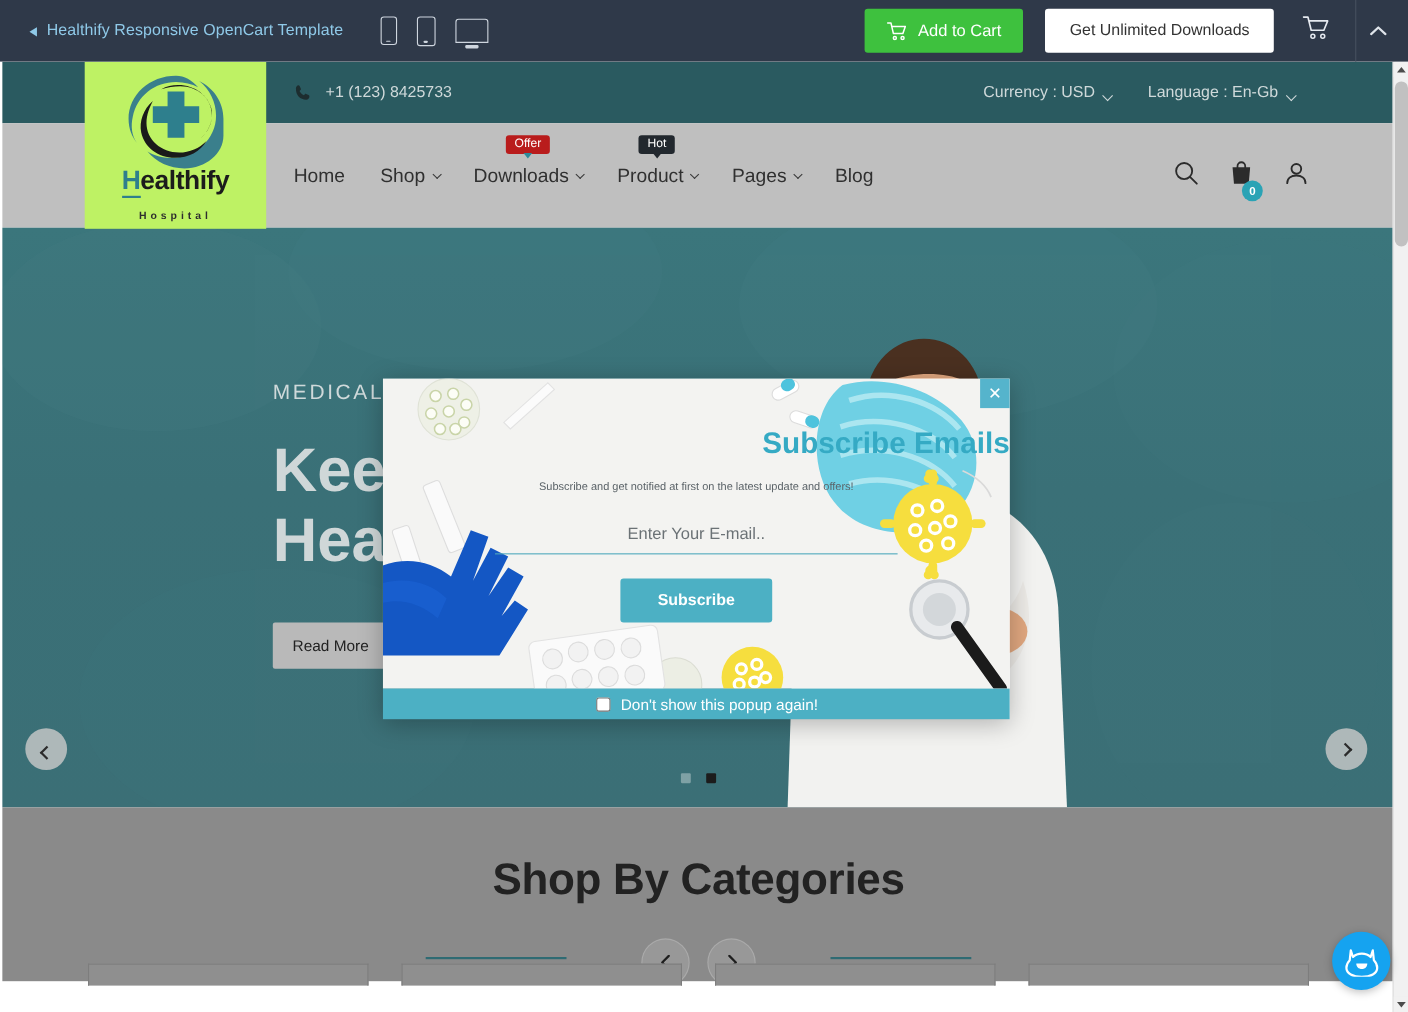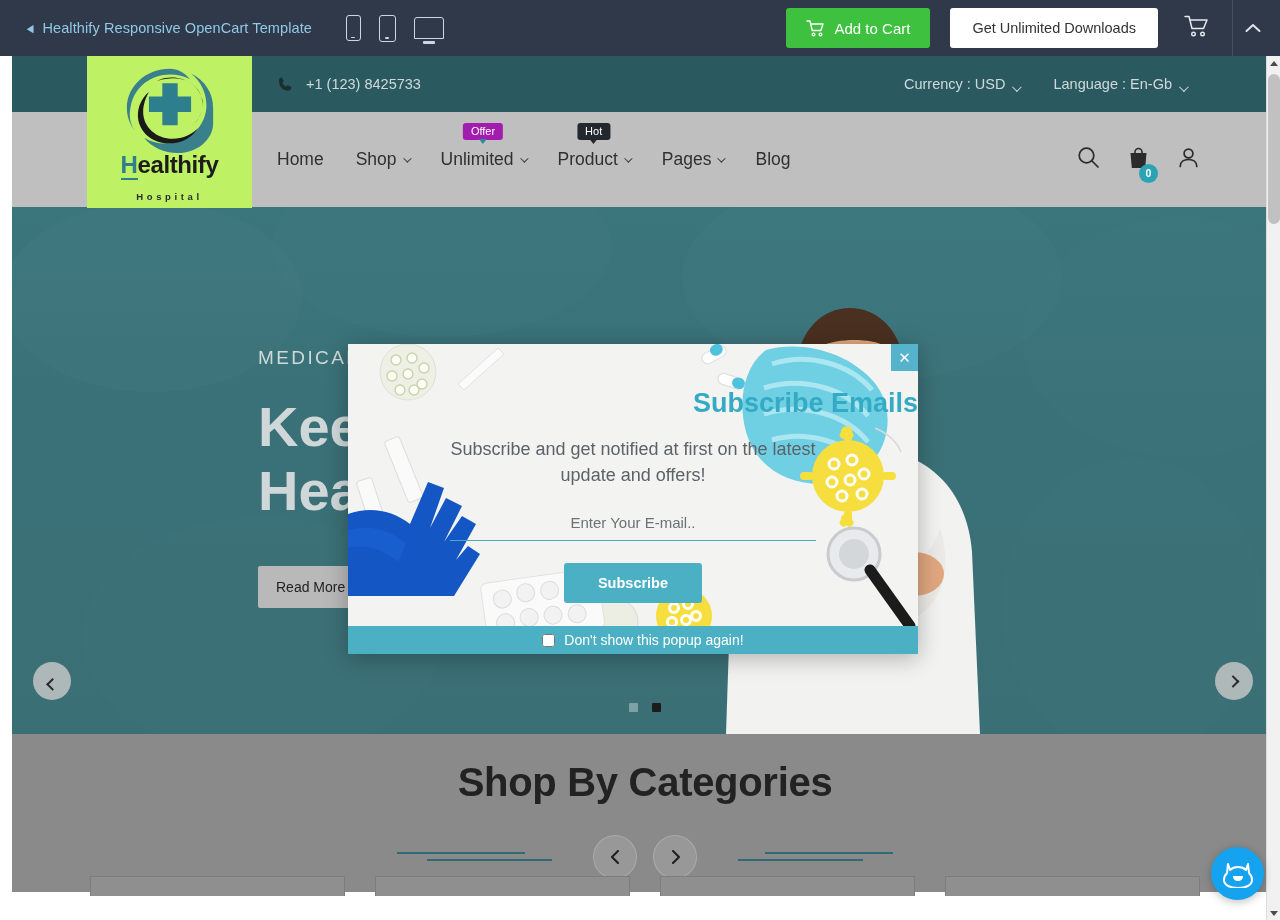--- a/index.html
+++ b/index.html
@@ -46,21 +46,21 @@
   }
   .pb-cart-icon { margin-left: 26px; color: #e6eaf0; }
   .pb-collapse {
     margin-left: 22px; margin-right: 8px; width: 40px; height: 56px;
     border-left: 1px solid #46505f; display: flex; align-items: center;
     justify-content: center; color: #dfe4ea; cursor: pointer;
   }
 
   
   .site {
-    position: absolute; top: 56px; left: 12px; width: 1266px; height: 864px;
+    position: absolute; top: 56px; left: 2px; width: 1266px; height: 864px;
     overflow: hidden; background: #fff;
   }
 
   
   .topbar {
     position: relative; height: 56px; background: #2a5a60;
     display: flex; align-items: center; color: #cfd9da; font-size: 14.5px;
   }
   .topbar .phone { display: flex; align-items: center; gap: 12px; margin-left: 265px; }
   .topbar .phone svg { flex: none; }
@@ -93,21 +93,21 @@
   .badge {
     position: absolute; top: -26px; left: 50%; transform: translateX(-50%);
     font-size: 11px; color: #fff; padding: 2px 8px 3px; border-radius: 3px;
     line-height: 1.1; white-space: nowrap;
   }
   .badge:after {
     content:''; position:absolute; bottom:-4px; left:50%; margin-left:-4px;
     border-left:4px solid transparent; border-right:4px solid transparent;
     border-top:5px solid currentColor;
   }
-  .badge.offer { background: #a21caf; } .badge.offer:after { color:#2e8a9a; }
+  .badge.offer { background: #b91c1c; } .badge.offer:after { color:#2e8a9a; }
   .badge.hot { background: #22282e; } .badge.hot:after { color:#22282e; }
 
   .header-icons { margin-left: auto; display: flex; align-items: center; gap: 28px; margin-right: 78px; }
   .hicon { position: relative; cursor: pointer; color: #2b2b2b; }
   .cart-count {
     position: absolute; right: -9px; bottom: -9px; width: 19px; height: 19px;
     border-radius: 50%; background: #2aa3b5; color: #fff; font-size: 10.5px;
     display: flex; align-items: center; justify-content: center; font-weight: bold;
   }
 
@@ -135,21 +135,21 @@
   }
   .nav-arrow.prev { left: 21px; } .nav-arrow.next { right: 25px; }
   .arr { width: 9px; height: 9px; border-top: 2px solid #2b2b2b; border-right: 2px solid #2b2b2b; }
   .arr.l { transform: rotate(-135deg) translate(-2px,-2px); }
   .arr.r { transform: rotate(45deg) translate(-1px,1px); }
   .dots { position: absolute; bottom: 22px; left: 0; right: 0; display: flex; justify-content: center; gap: 14px; z-index: 8; }
   .dot { width: 9px; height: 9px; background: rgba(255,255,255,.35); cursor: pointer; border-radius: 1px; }
   .dot.active { background: #1c1c1c; }
 
   
-  .catsec { position: relative; background: #8a8a8a; height: 158px; padding-top: 26px; }
+  .catsec { position: relative; background: #8a8a8a; height: 158px; padding-top: 44px; }
   .catsec h2 { text-align: center; font-size: 40px; font-weight: bold; color: #222; letter-spacing: -.3px; }
   .cat-ctrl { display: flex; align-items: center; justify-content: center; gap: 16px; margin-top: 30px; }
   .deco { position: relative; width: 180px; height: 14px; }
   .deco i { position: absolute; display: block; height: 1.6px; background: #2f6b73; }
   .deco.left i:nth-child(1) { left: 0; top: 2px; width: 128px; }
   .deco.left i:nth-child(2) { left: 30px; top: 9px; width: 125px; }
   .deco.right i:nth-child(1) { right: 0; top: 2px; width: 128px; }
   .deco.right i:nth-child(2) { right: 30px; top: 9px; width: 125px; }
   .round-arrow {
     width: 44px; height: 44px; border-radius: 50%; background: rgba(255,255,255,.12);
@@ -170,21 +170,21 @@
   .popup-close {
     position: absolute; right: 0; top: 0; width: 27px; height: 27px;
     background: #55b4cc; color: #fff; display: flex; align-items: center;
     justify-content: center; font-size: 15px; cursor: pointer; z-index: 5;
   }
   .popup h3 {
     text-align: right; color: #35aac4; font-size: 27px; font-weight: bold;
     margin-top: 44px; position: relative; z-index: 3;
   }
   .popup p {
-    text-align: center; color: #5b6368; font-size: 18px; line-height: 1.45;
+    text-align: center; color: #5b6368; font-size: 10px; line-height: 1.45;
     margin: 17px auto 0; width: 400px; position: relative; z-index: 3;
   }
   .popup-input {
     position: relative; z-index: 3; display: block; margin: 26px auto 0;
     width: 366px; background: transparent; border: none;
     border-bottom: 1.6px solid #4fa8bd; text-align: center; font-size: 15px;
     color: #555; padding-bottom: 9px; outline: none; font-family: inherit;
   }
   .popup-input::placeholder { color: #6b7276; }
   .popup-sub {
@@ -304,21 +304,21 @@
       <div class="nav">
         <div class="nav-item">
           <span>Home</span>
         </div>
         <div class="nav-item">
           <span>Shop</span>
           <span class="caret"></span>
         </div>
         <div class="nav-item">
           <span class="badge offer">Offer</span>
-          <span>Unlimited</span>
+          <span>Downloads</span>
           <span class="caret"></span>
         </div>
         <div class="nav-item">
           <span class="badge hot">Hot</span>
           <span>Product</span>
           <span class="caret"></span>
         </div>
         <div class="nav-item">
           <span>Pages</span>
           <span class="caret"></span>

